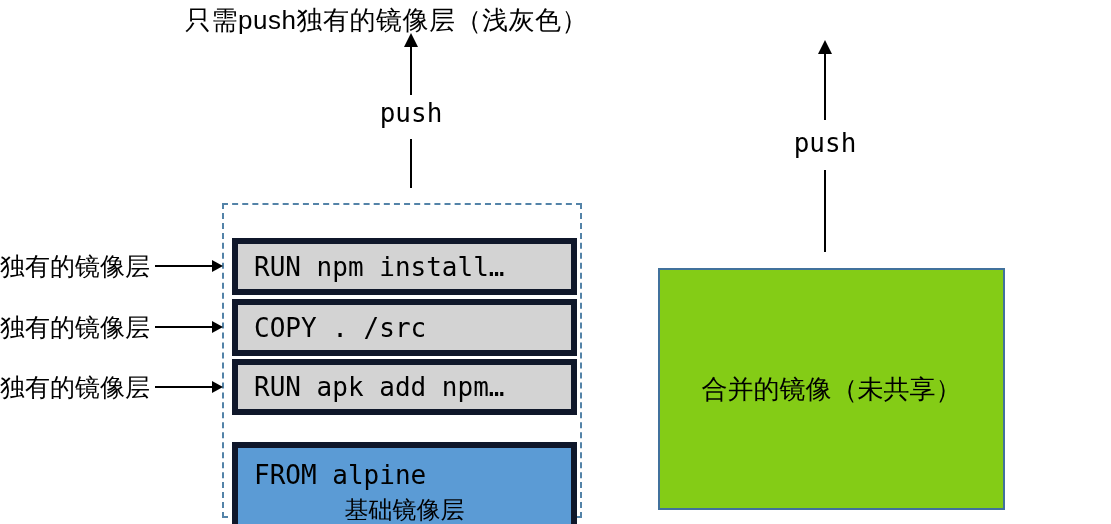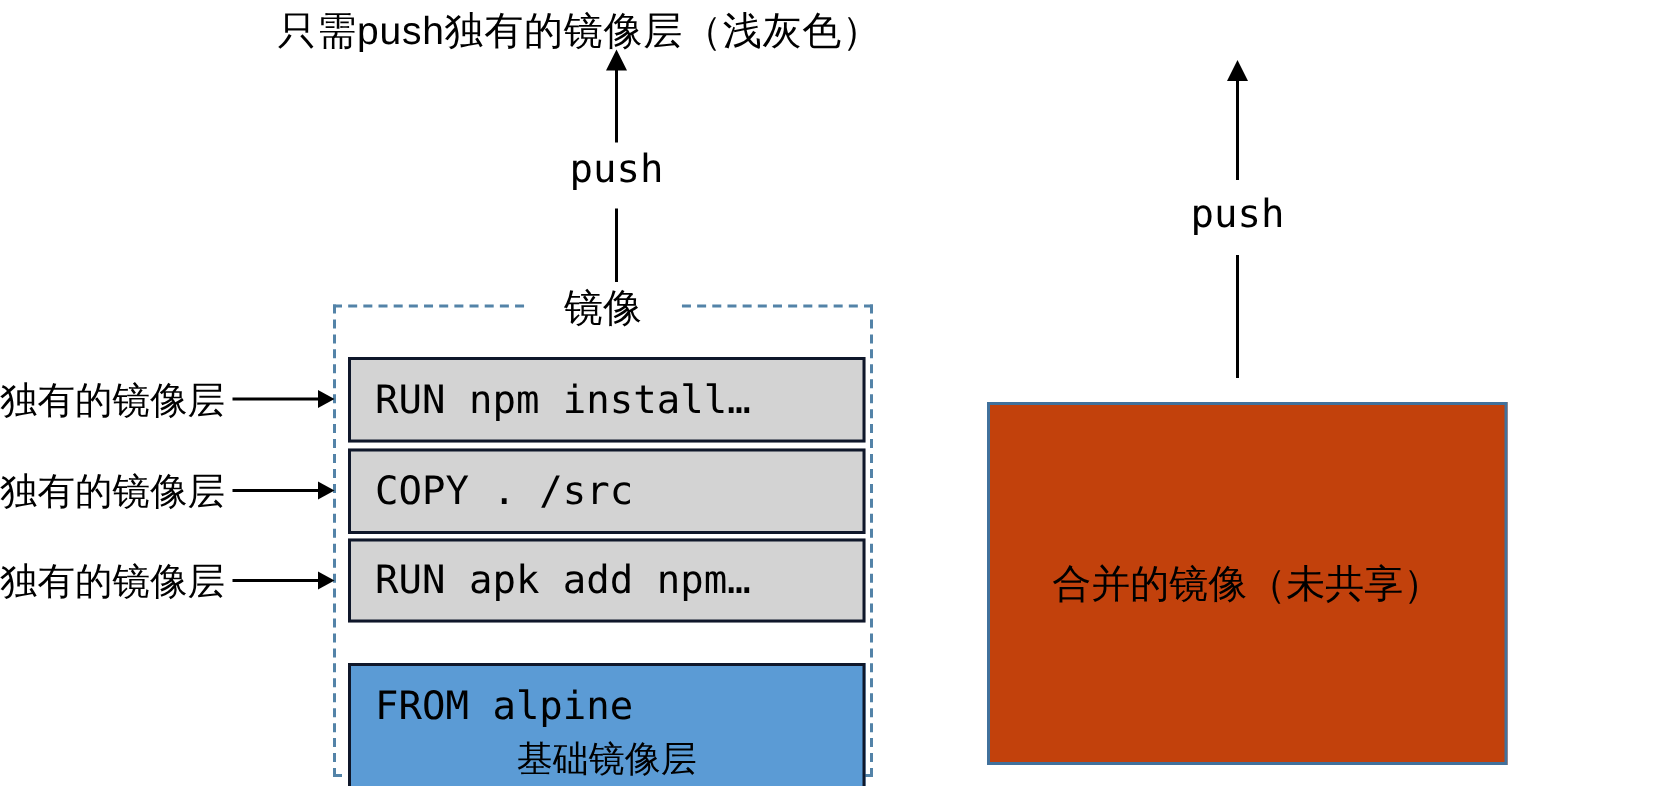--- a/index.html
+++ b/index.html
@@ -45,21 +45,21 @@
     width: 100px;
     text-align: center;
     background: #ffffff;
     font-size: 26px;
   }
   .layer {
     position: absolute;
     left: 232px;
     width: 345px;
     background: #d3d3d3;
-    border: 2px solid #0f172a;
+    border: 6px solid #0f172a;
     box-sizing: border-box;
     display: flex;
     align-items: center;
     font-family: "DejaVu Sans Mono", "Liberation Mono", monospace;
     font-size: 26px;
     padding-left: 16px;
   }
   .layer.shared {
     background: #5b9bd5;
     display: block;
@@ -88,21 +88,21 @@
   .arrow-right {
     width: 0; height: 0;
     border-top: 6px solid transparent;
     border-bottom: 6px solid transparent;
     border-left: 11px solid #000;
   }
   .merged-box {
     position: absolute;
     left: 658px; top: 268px;
     width: 347px; height: 242px;
-    background: #c2410c;
+    background: #84cc16;
     border: 2px solid #41719c;
     box-sizing: border-box;
     display: flex;
     align-items: center;
     justify-content: center;
     font-size: 26px;
   }
 </style>
 </head>
 <body>
@@ -110,21 +110,20 @@
 <div class="canvas">
 
   <div class="caption" style="left:185px; top:3px;">只需push独有的镜像层（浅灰色）</div>
 
   <div class="arrow-up" style="left:404px; top:33px;"></div>
   <div class="vline" style="left:410px; top:46px; height:49px;"></div>
   <div class="push-label" style="left:366px; top:98px;">push</div>
   <div class="vline" style="left:410px; top:139px; height:49px;"></div>
 
   <div class="dashed-box"></div>
-  <div class="image-title">镜像</div>
 
   <div class="layer" style="top:238px; height:57px;">
     <span>RUN npm install…</span>
   </div>
   <div class="layer" style="top:299px; height:57px;">
     <span>COPY . /src</span>
   </div>
   <div class="layer" style="top:359px; height:56px;">
     <span>RUN apk add npm…</span>
   </div>

